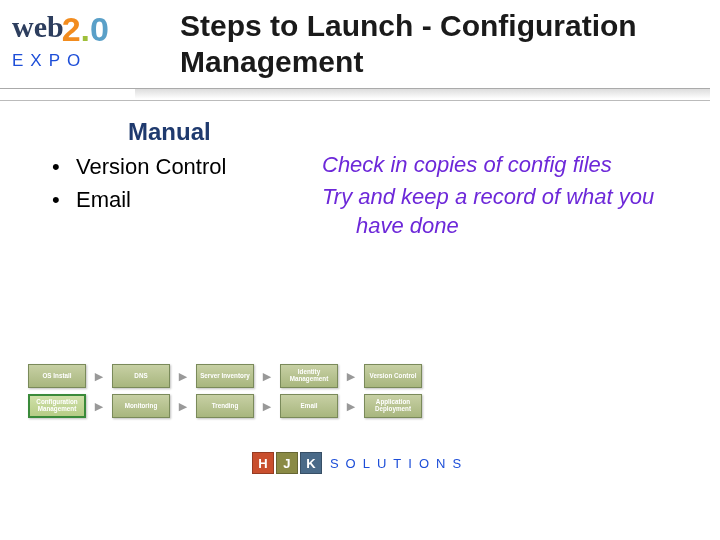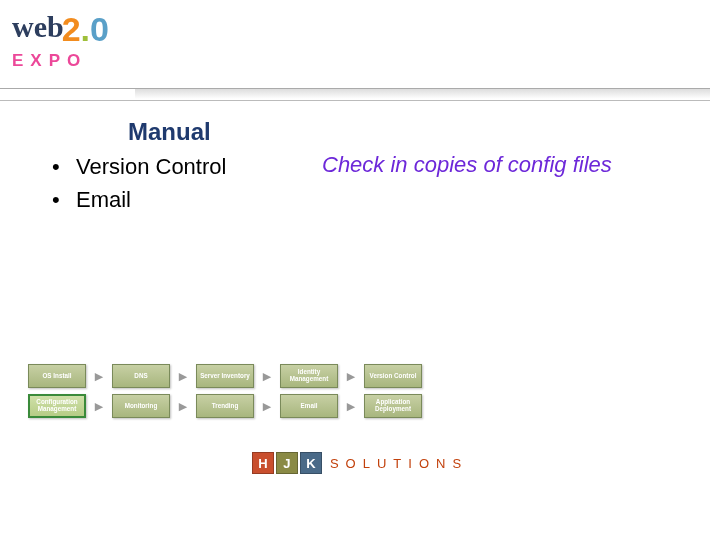--- a/index.html
+++ b/index.html
@@ -4,21 +4,21 @@
 <style>
   html,body{margin:0;padding:0;width:720px;height:540px;background:#fff;font-family:Arial,Helvetica,sans-serif;color:#000;overflow:hidden}
   .slide{position:relative;width:720px;height:492px}
   .header{position:absolute;left:0;top:0;right:0;height:112px}
   .logo{position:absolute;left:12px;top:10px}
   .logo-web{font-family:Georgia,"Times New Roman",serif;font-size:30px;font-weight:bold;color:#2d3e5e;display:inline-block;vertical-align:top}
   .logo-20{display:inline-block;vertical-align:top;margin-left:-2px}
   .logo-2{font-family:Arial;font-size:34px;font-weight:bold;color:#f28c1e}
   .logo-dot{font-family:Arial;font-size:34px;font-weight:bold;color:#9fbf3a}
   .logo-0{font-family:Arial;font-size:34px;font-weight:bold;color:#5aa0c8}
-  .logo-expo{font-family:Arial;font-size:17px;font-weight:bold;color:#ec4899;letter-spacing:7px;margin-top:2px}
+  .logo-expo{font-family:Arial;font-size:17px;font-weight:normal;color:#1d4ed8;letter-spacing:7px;margin-top:2px}
   .title{position:absolute;left:180px;top:8px;right:10px;font-size:30px;font-weight:bold;color:#1a1a1a;line-height:1.2}
   .rule-area{position:absolute;left:0;right:0;top:88px;height:22px}
   .rule-top{position:absolute;left:0;right:10px;top:0;height:1px;background:#aaa}
   .rule-grad{position:absolute;left:135px;right:10px;top:1px;height:10px;background:linear-gradient(#ddd,#fff)}
   .rule-bot{position:absolute;left:0;right:10px;top:12px;height:1px;background:#bbb}
   .rule-left{position:absolute;left:0;top:1px;width:135px;height:11px;background:#fff}
   .content{position:absolute;left:52px;top:118px;right:20px}
   .subhead{font-size:24px;font-weight:bold;color:#1f3a6e;margin:0 0 4px 76px}
   .cols{display:flex}
   .col-left{width:270px}
@@ -33,33 +33,34 @@
   .fbox{width:58px;height:24px;border:1px solid #7a8a5a;background:linear-gradient(#c7d0a4,#a8b67e);color:#fff;font-size:6.3px;font-weight:bold;display:flex;align-items:center;justify-content:center;text-align:center;line-height:1.05;box-shadow:1px 1px 2px rgba(0,0,0,.25);padding:0 2px;box-sizing:border-box}
   .fbox.active{border:2px solid #3a8a3a;background:linear-gradient(#cfe0a8,#b6cc86)}
   .farrow{width:12px;display:flex;align-items:center;justify-content:center;color:#999;font-size:11px;margin:0 1px}
 
   .footer{position:absolute;left:0;right:0;bottom:18px;display:flex;justify-content:center;align-items:center}
   .hjk{display:flex;align-items:center}
   .hjk .sq{width:20px;height:20px;color:#fff;font-weight:bold;font-size:13px;display:flex;align-items:center;justify-content:center;border:1px solid rgba(0,0,0,.25);margin-right:2px}
   .sq.h{background:#c94f2e}
   .sq.j{background:#8a8a45}
   .sq.k{background:#4a6a88}
-  .hjk .txt{margin-left:6px;font-size:13px;letter-spacing:7px;color:#c2410c;font-weight:500}
+  .hjk .txt{margin-left:6px;font-size:13px;letter-spacing:7px;color:#1d4ed8;font-weight:500}
 </style>
 </head>
 <body>
 
 <div class="slide">
   <div class="header">
     <div class="logo">
       <div>
         <span class="logo-web">web</span><span class="logo-20"><span class="logo-2">2</span><span class="logo-dot">.</span><span class="logo-0">0</span></span>
       </div>
       <div class="logo-expo">EXPO</div>
     </div>
+    <div class="title">Steps to Launch - Configuration Management</div>
     <div class="rule-area">
       <div class="rule-top"></div>
       <div class="rule-left"></div>
       <div class="rule-grad"></div>
       <div class="rule-bot"></div>
     </div>
   </div>
 
   <div class="content">
     <div class="subhead">Manual</div>
@@ -70,20 +71,23 @@
             <span>Version Control</span>
           </div>
         <div class="bullet">
             <span class="dot">•</span>
             <span>Email</span>
           </div>
       </div>
       <div class="col-right">
         <div class="note">
             <span class="ind">Check in copies of config files</span>
+          </div>
+        <div class="note">
+            <span class="ind">Try and keep a record of what you have done</span>
           </div>
       </div>
     </div>
   </div>
 
   <div class="flow" id="flow">
       <div class="fitem">
         <div class="fbox">OS Install</div>
       </div>
       <div class="farrow">▶</div>

